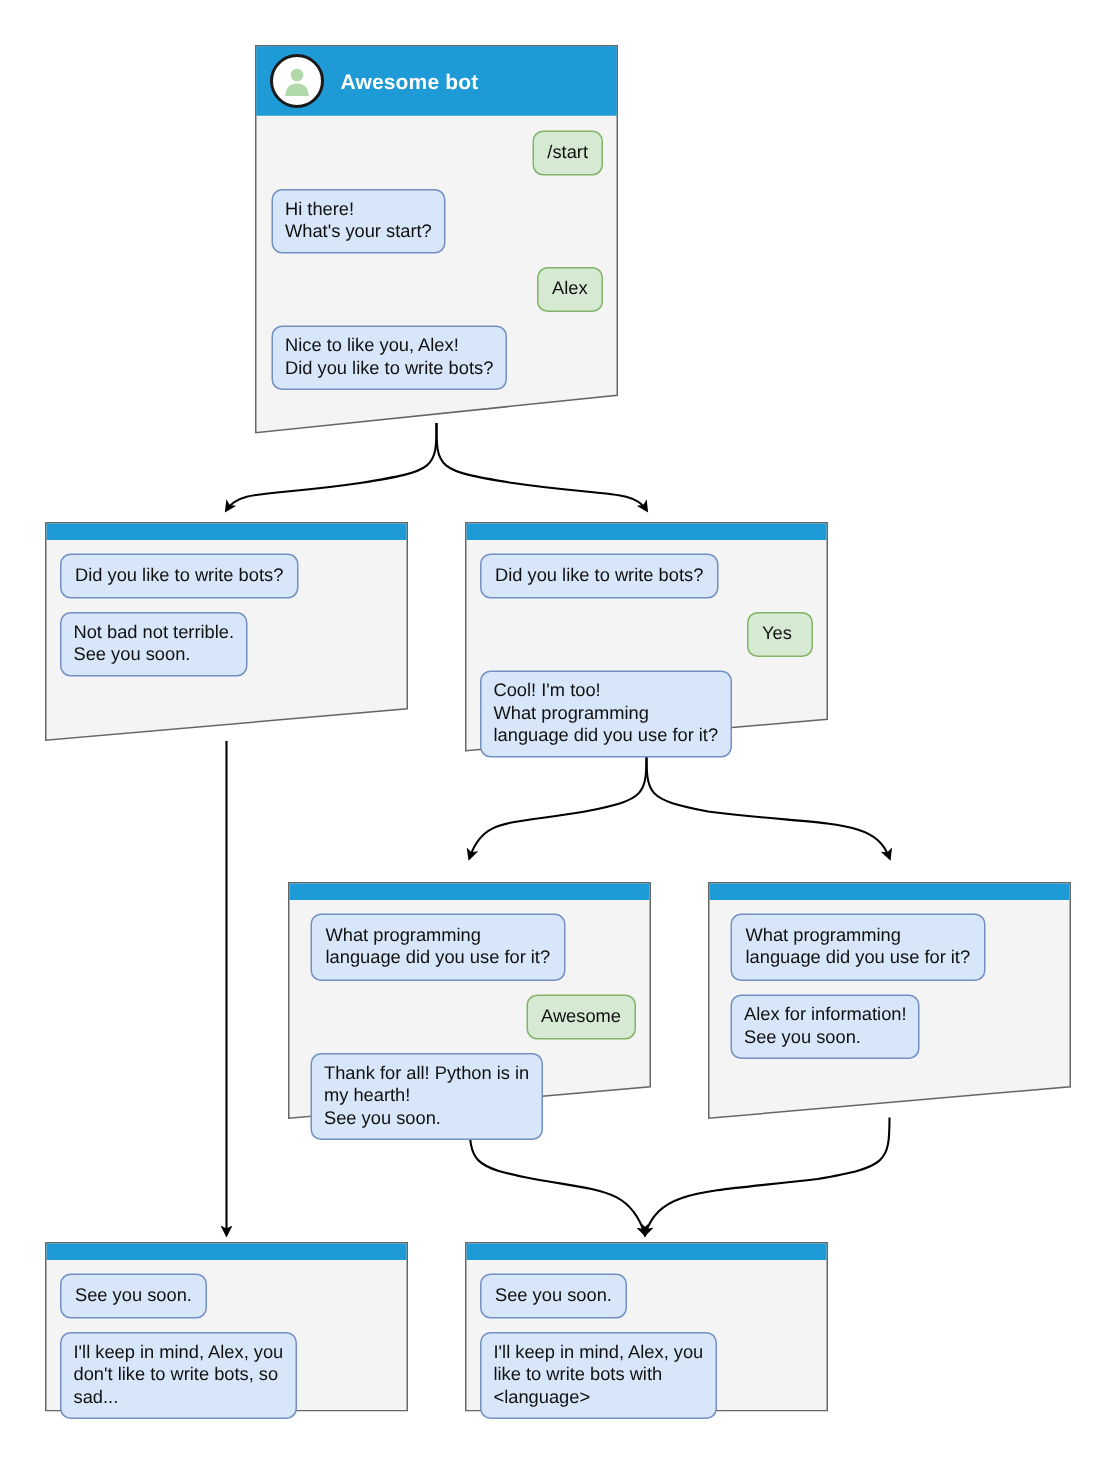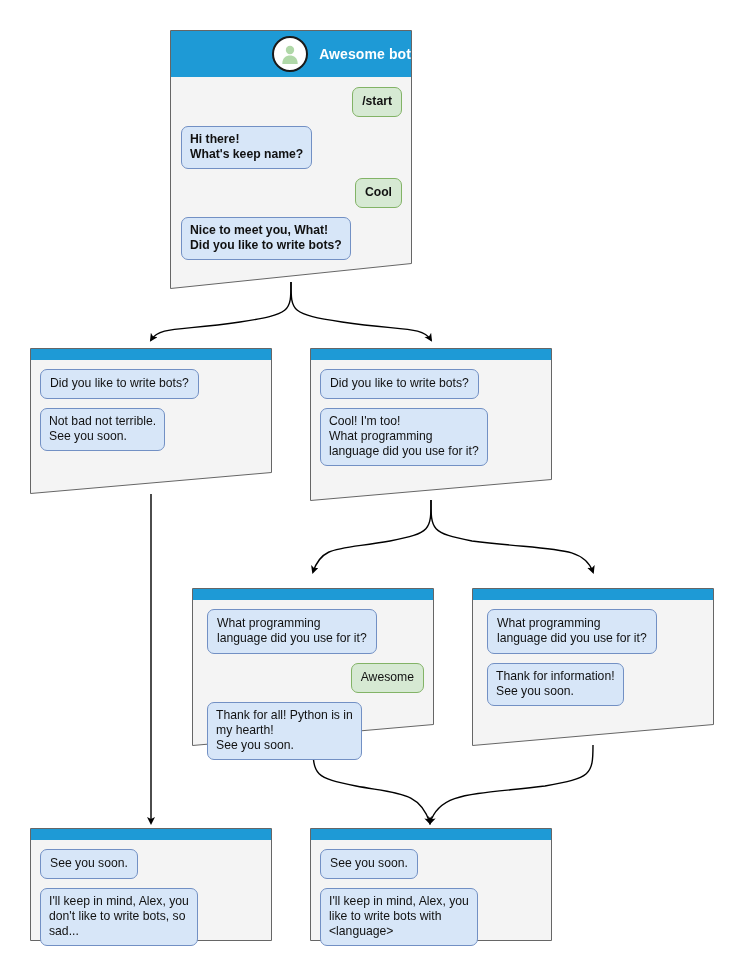--- a/index.html
+++ b/index.html
@@ -45,21 +45,20 @@
   }
   .node-titlebar {
     position: absolute;
     left: 1px;
     top: 1px;
     background: #1e9ad6;
     color: #ffffff;
     display: flex;
     align-items: center;
     box-sizing: border-box;
-    justify-content: flex-end;
   }
   .bot-title {
     font-size: 14px;
     font-weight: bold;
     letter-spacing: 0.1px;
     color: #ffffff;
     margin-left: 11px;
   }
 
   .avatar {
@@ -150,33 +149,33 @@
     <div class="node-titlebar" style="width:240px; height:46px;">
       <div class="avatar">
         <svg width="22" height="22" viewBox="0 0 22 22">
           <circle cx="11" cy="7" r="4.2" fill="#b0d8a8"></circle>
           <path d="M3.3,21 C3.3,14.8 7,12.6 11,12.6 C15,12.6 18.7,14.8 18.7,21 Z" fill="#b0d8a8"></path>
         </svg>
       </div>
       <span class="bot-title">Awesome bot</span>
     </div>
 
-    <div class="chat" style="top:48px; padding-left:11px; font-weight:bold;">
+    <div class="chat" style="top:48px; padding-left:11px; ">
       <div class="msg-row right">
         <div class="bubble user compact">/start</div>
       </div>
       <div class="msg-row left">
         <div class="bubble bot">Hi there!
-What's keep name?</div>
-      </div>
-      <div class="msg-row right">
-        <div class="bubble user compact">Cool</div>
-      </div>
-      <div class="msg-row left">
-        <div class="bubble bot">Nice to meet you, What!
+What's your start?</div>
+      </div>
+      <div class="msg-row right">
+        <div class="bubble user compact">Alex</div>
+      </div>
+      <div class="msg-row left">
+        <div class="bubble bot">Nice to like you, Alex!
 Did you like to write bots?</div>
       </div>
     </div>
   </div>
 
   <div class="node" style="left:30px; top:348px; width:242px; height:148px;">
     <svg class="node-frame" width="242" height="148" viewBox="0 0 242 148" preserveAspectRatio="none">
       <path d="M0.5,0.5 L241.5,0.5 L241.5,124.5 L0.5,145.5 Z" fill="#f4f4f4" stroke="#666666" stroke-width="1"></path>
       <rect x="1" y="1" width="240" height="11" fill="#1e9ad6"></rect>
     </svg>
@@ -193,20 +192,23 @@
 
   <div class="node" style="left:310px; top:348px; width:242px; height:155px;">
     <svg class="node-frame" width="242" height="155" viewBox="0 0 242 155" preserveAspectRatio="none">
       <path d="M0.5,0.5 L241.5,0.5 L241.5,131.5 L0.5,152.5 Z" fill="#f4f4f4" stroke="#666666" stroke-width="1"></path>
       <rect x="1" y="1" width="240" height="11" fill="#1e9ad6"></rect>
     </svg>
     <div class="chat" style="top:12px;">
       <div class="msg-row left">
         <div class="bubble bot compact">Did you like to write bots?</div>
       </div>
+      <div class="msg-row right">
+        <div class="bubble user compact">Yes</div>
+      </div>
       <div class="msg-row left">
         <div class="bubble bot">Cool! I'm too!
 What programming
 language did you use for it?</div>
       </div>
     </div>
   </div>
 
   <div class="node" style="left:192px; top:588px; width:242px; height:160px;">
     <svg class="node-frame" width="242" height="160" viewBox="0 0 242 160" preserveAspectRatio="none">
@@ -233,21 +235,21 @@
     <svg class="node-frame" width="242" height="160" viewBox="0 0 242 160" preserveAspectRatio="none">
       <path d="M0.5,0.5 L241.5,0.5 L241.5,136.5 L0.5,157.5 Z" fill="#f4f4f4" stroke="#666666" stroke-width="1"></path>
       <rect x="1" y="1" width="240" height="11" fill="#1e9ad6"></rect>
     </svg>
     <div class="chat" style="top:12px; padding-left:15px;">
       <div class="msg-row left">
         <div class="bubble bot compact">What programming
 language did you use for it?</div>
       </div>
       <div class="msg-row left">
-        <div class="bubble bot">Thank for information!
+        <div class="bubble bot">Alex for information!
 See you soon.</div>
       </div>
     </div>
   </div>
 
   <div class="node" style="left:30px; top:828px; width:242px; height:113px;">
     <svg class="node-frame" width="242" height="113" viewBox="0 0 242 113" preserveAspectRatio="none">
       <path d="M0.5,0.5 L241.5,0.5 L241.5,112.5 L0.5,112.5 Z" fill="#f4f4f4" stroke="#666666" stroke-width="1"></path>
       <rect x="1" y="1" width="240" height="11" fill="#1e9ad6"></rect>
     </svg>

